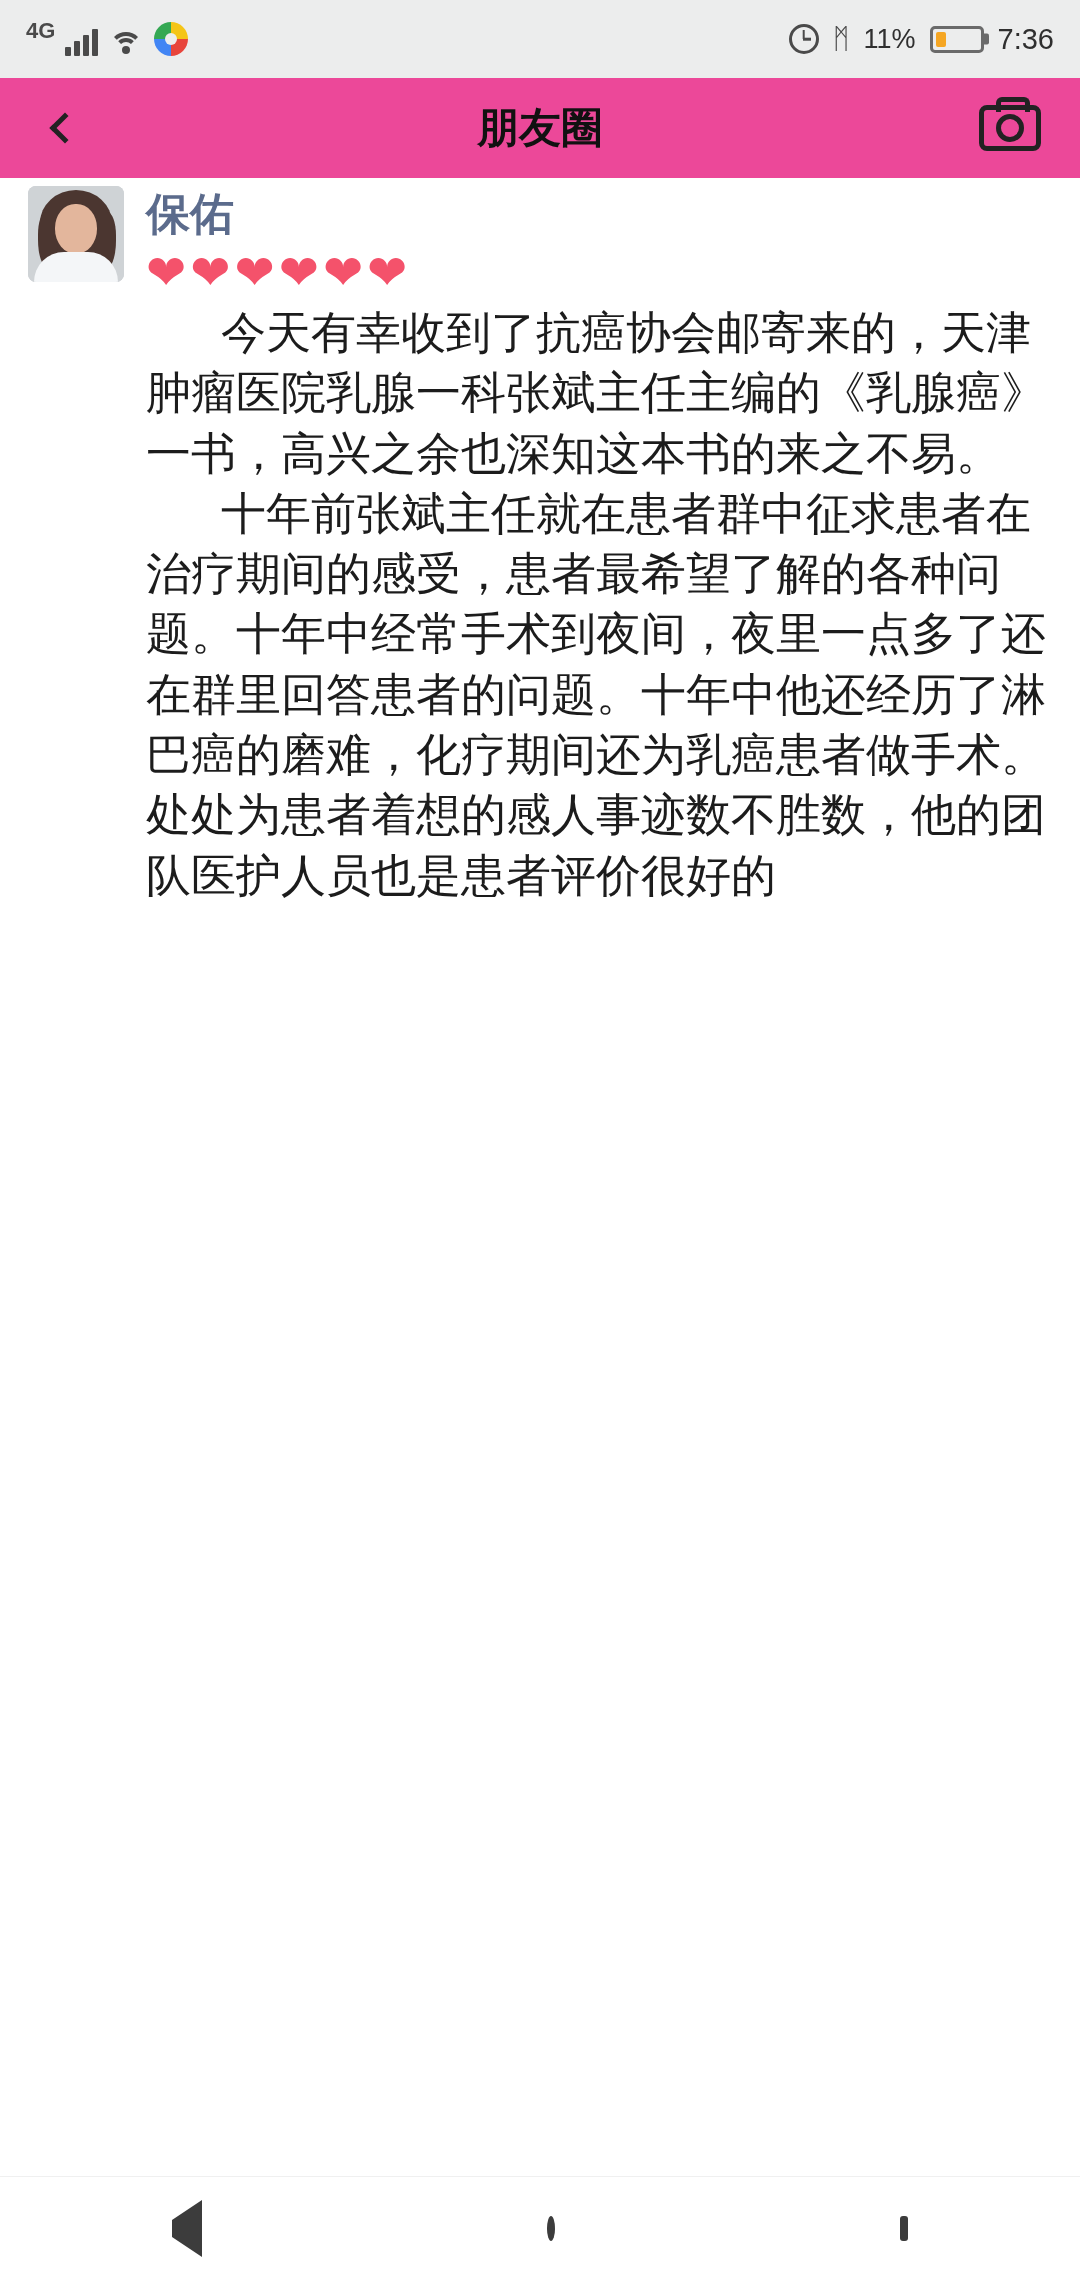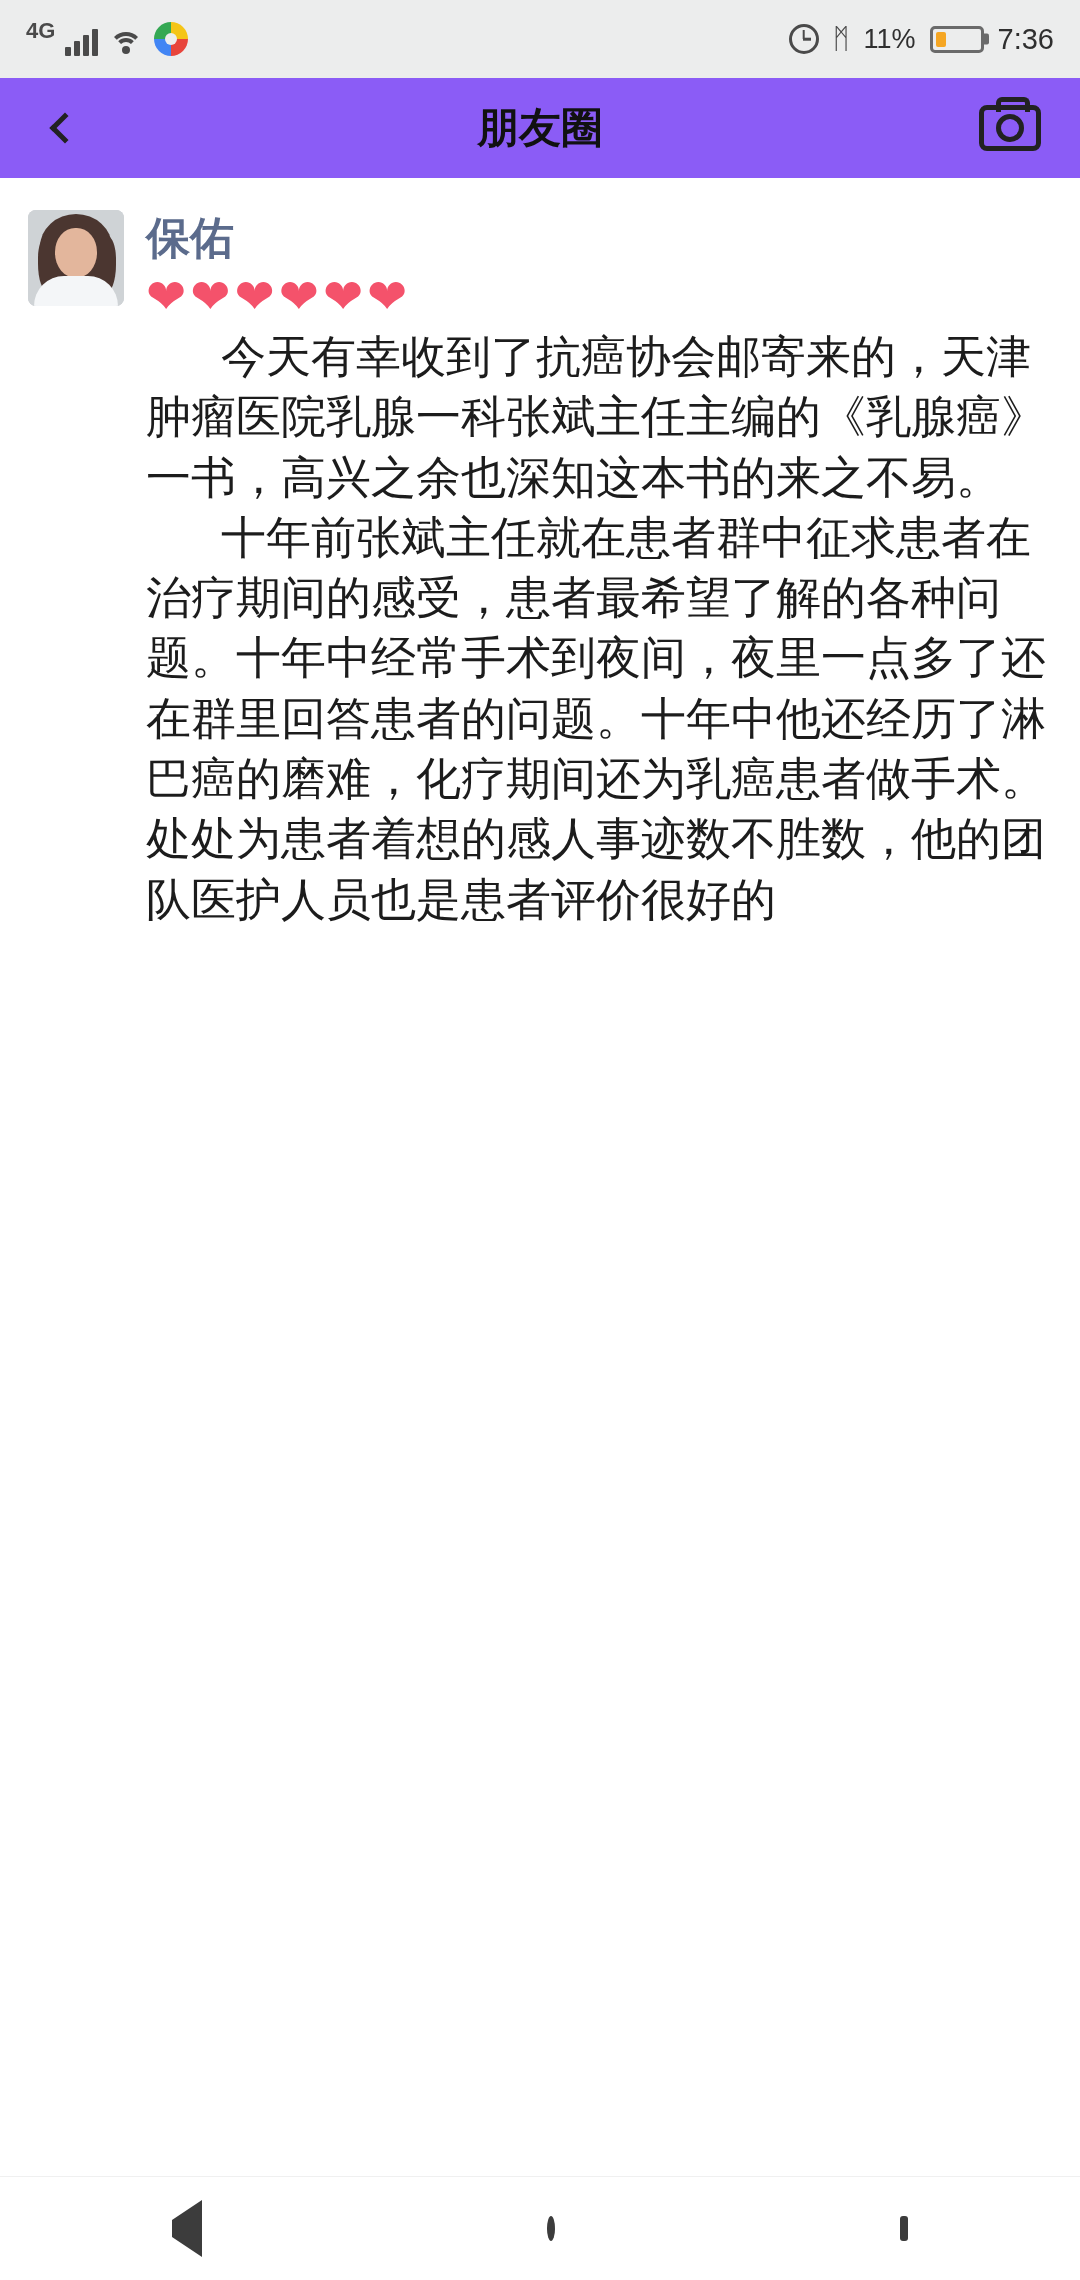--- a/index.html
+++ b/index.html
@@ -79,21 +79,21 @@
   }
   .batt::after {
     content:""; position:absolute; right:-8px; top:50%; transform:translateY(-50%);
     width:5px; height:11px; background:#6a6a6a; border-radius:0 2px 2px 0;
   }
   .batt i { display:block; height:100%; width:26%; background:#f5a623; border-radius:2px; }
   .sb-time { font-size:29px; color:#2f2f2f; }
 
   
   .titlebar {
-    height:100px; background:#8b5cf6;
+    height:100px; background:#ec4899;
     display:flex; align-items:center; padding:0 30px;
     flex:0 0 auto; position:relative;
   }
   .back-btn {
     width:70px; height:70px; display:flex; align-items:center; justify-content:center;
     font-size:0;
   }
   .chev {
     width:22px; height:22px;
     border-left:5px solid #222; border-bottom:5px solid #222;
@@ -113,21 +113,21 @@
     border-radius:6px 6px 0 0;
   }
   .cam::after {
     content:""; position:absolute; left:50%; top:50%; transform:translate(-50%,-50%);
     width:18px; height:18px; border:5px solid #222; border-radius:50%;
   }
 
   
   .content {
     flex:1 1 auto; position:relative; background:#fff;
-    padding:32px 28px 0 28px; overflow:hidden;
+    padding:8px 28px 0 28px; overflow:hidden;
   }
   .post { display:flex; gap:22px; }
   .avatar {
     width:96px; height:96px; border-radius:8px; flex:0 0 auto;
     overflow:hidden; position:relative; background:#c9cdd2;
   }
   
   .avatar .bg { position:absolute; inset:0; background:#cfd3d6; }
   .avatar .hair {
     position:absolute; left:12px; top:4px; width:72px; height:66px;

